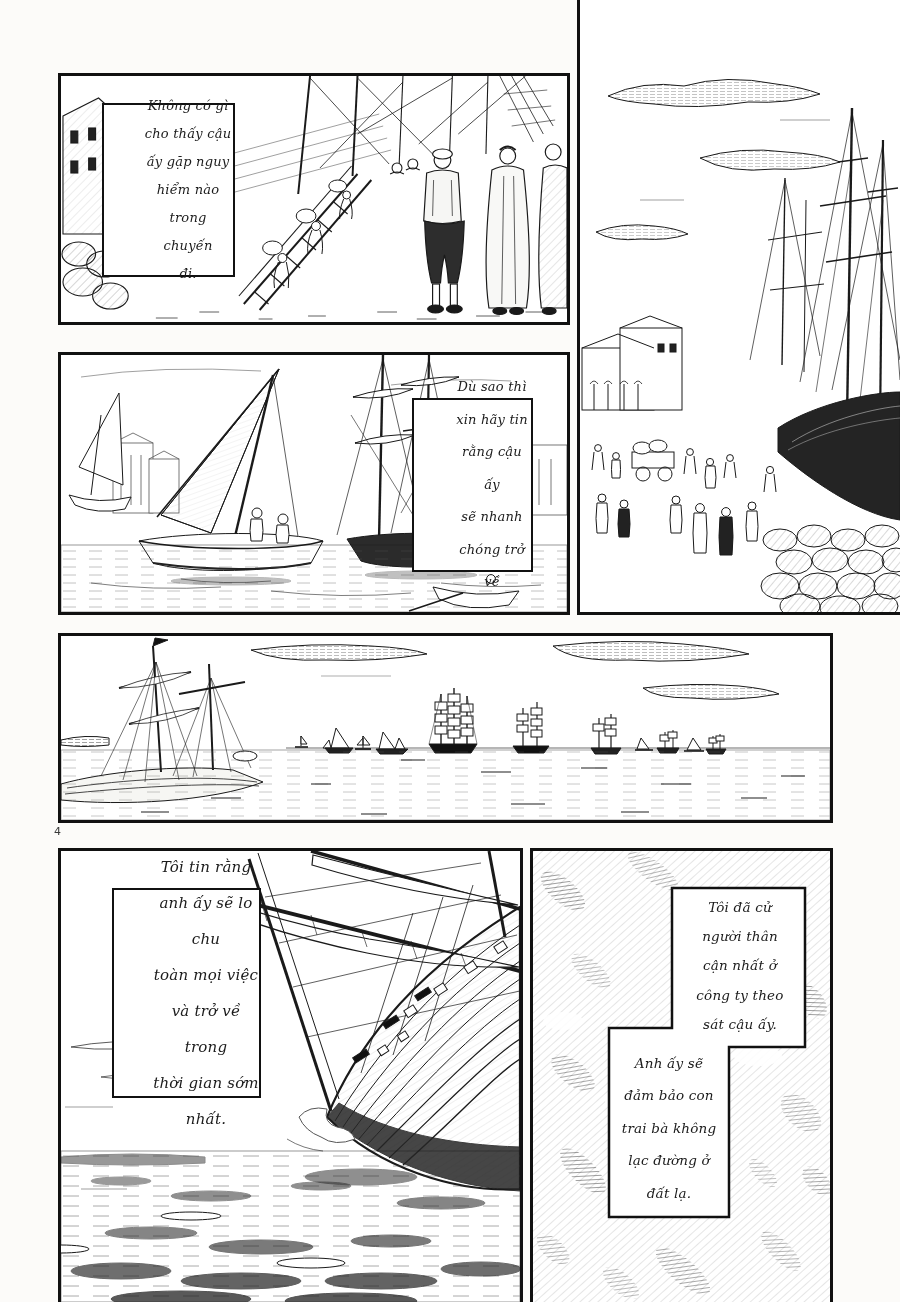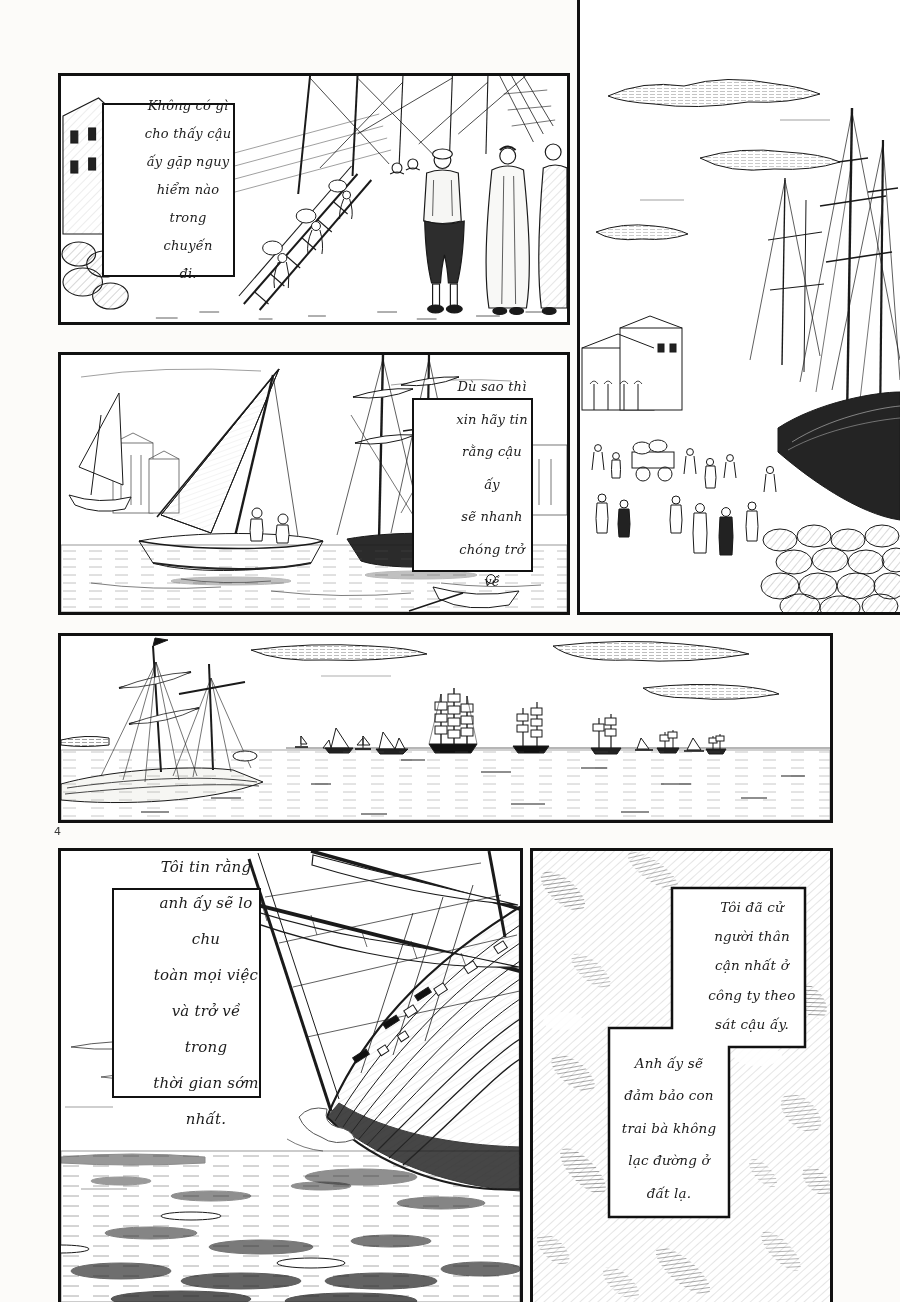--- a/index.html
+++ b/index.html
@@ -25,21 +25,21 @@
   }
   .bubble-text {
     position:absolute; z-index:8; background:transparent; border:none;
     display:flex; align-items:center; justify-content:center;
     text-align:center; white-space:pre-line;
     font-style:italic; color:#1b1b1b; letter-spacing:.2px;
   }
   .b1 { left:102px; top:103px;  width:133px; height:174px; font-size:13px;   line-height:2.15; }
   .b2 { left:412px; top:398px;  width:121px; height:174px; font-size:13px;   line-height:2.5;  }
   .b3 { left:88px;  top:888px;  width:149px; height:210px; font-size:15px; line-height:2.4;margin-left:24px;  }
-  .b4 { left:674px; top:890px;  width:156px; height:152px; font-size:13.5px; line-height:2.15; }
+  .b4 { left:674px; top:890px;  width:132px; height:152px; font-size:13.5px; line-height:2.15; }
   .b5 { left:610px; top:1042px; width:118px; height:172px; font-size:13.5px; line-height:2.4;  }
   .page-num {
     position:absolute; left:54px; top:825px; z-index:4;
     font-family:"DejaVu Sans", sans-serif; font-size:11px; color:#3a3a3a;
   }
 </style>
 </head>
 <body>
 
 <div class="page">

